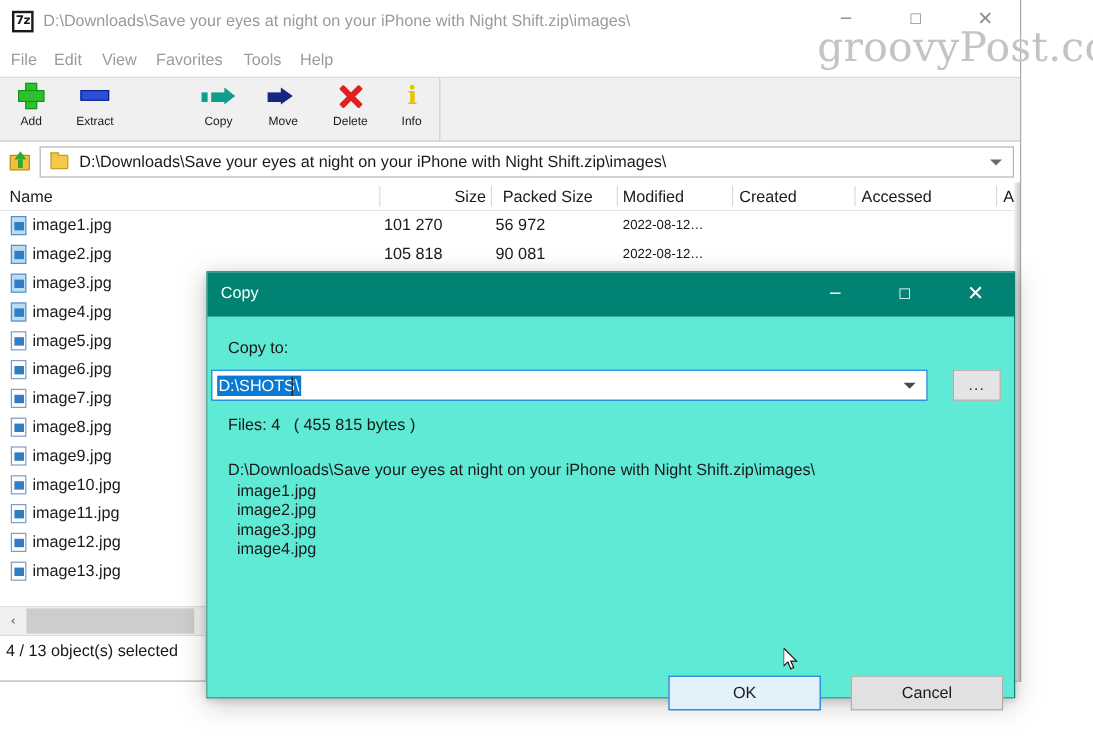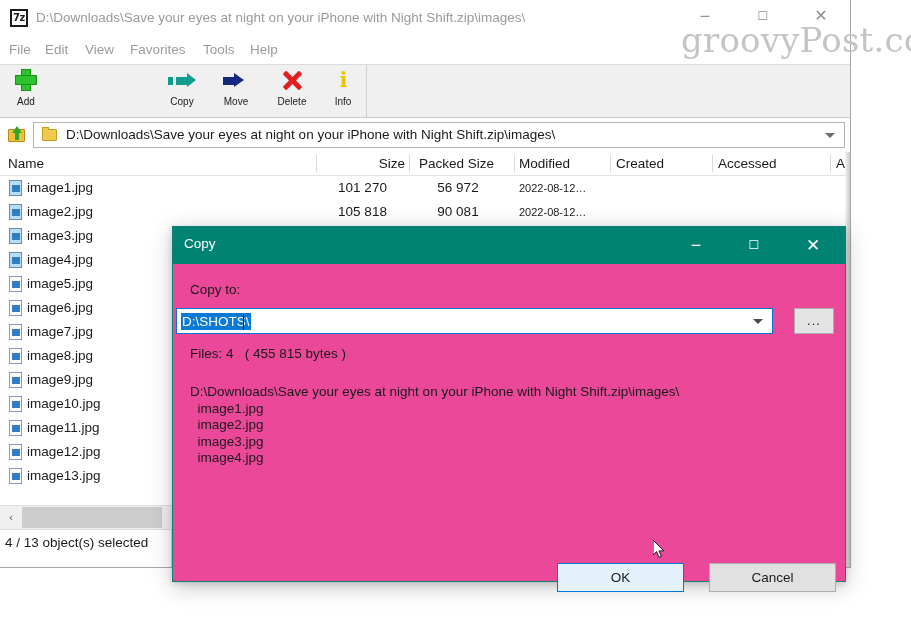--- a/index.html
+++ b/index.html
@@ -362,21 +362,21 @@
     line-height: 24px;
     font-size: 13.5px;
     color: #1a1a1a;
   }
   .f-size, .f-packed {
     position: absolute;
     top: 0;
     line-height: 24px;
     font-size: 13.5px;
     color: #1a1a1a;
-    text-align: center;
+    text-align: left;
   }
   .f-size   { left: 320px; width: 85px; }
   .f-packed { left: 413px; width: 90px; }
   .f-mod {
     position: absolute;
     left: 519px; top: 0;
     line-height: 24px;
     font-size: 11px;
     color: #1a1a1a;
   }
@@ -475,21 +475,21 @@
     cursor: default;
   }
   #dwc-min   { left: 500px; }
   #dwc-max   { left: 558px; font-size: 12px; }
   #dwc-close { left: 617px; font-size: 17px; }
 
   #dlg-body {
     position: absolute;
     left: 0; top: 37px;
     width: 672px; height: 317px;
-    background: #ec4899;
+    background: #5eead4;
   }
   #copyto-label {
     position: absolute;
     left: 17px; top: 18px;
     font-size: 13.5px;
     color: #1a1a1a;
   }
   #path-combo {
     position: absolute;
     left: 3px; top: 44px;
@@ -630,20 +630,26 @@
 
   <div id="toolbar">
     <div class="tb-btn" style="left:2px;width:48px">
       <div class="tb-ico">
         <div class="ico-plus-v"></div>
           <div class="ico-plus-h"></div>
       </div>
       <div class="tb-lbl">Add</div>
     </div>
 
+    <div class="tb-btn" style="left:50px;width:58px">
+      <div class="tb-ico">
+          <div class="ico-bar"></div>
+        </div>
+      <div class="tb-lbl">Extract</div>
+    </div>
 
 
     <div class="tb-btn" style="left:156px;width:52px">
       <div class="tb-ico">
         <div class="ico-arrow" id="ico-copy">
             <div class="blk"></div>
             <div class="shaft"></div>
             <div class="head"></div>
           </div>
       </div>

